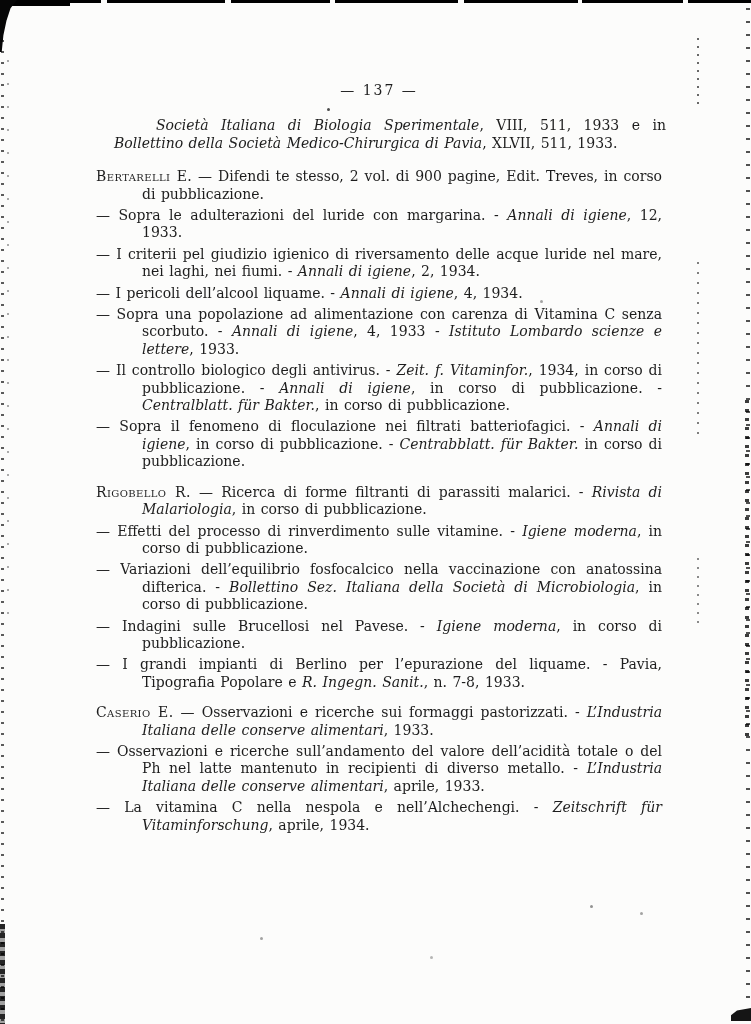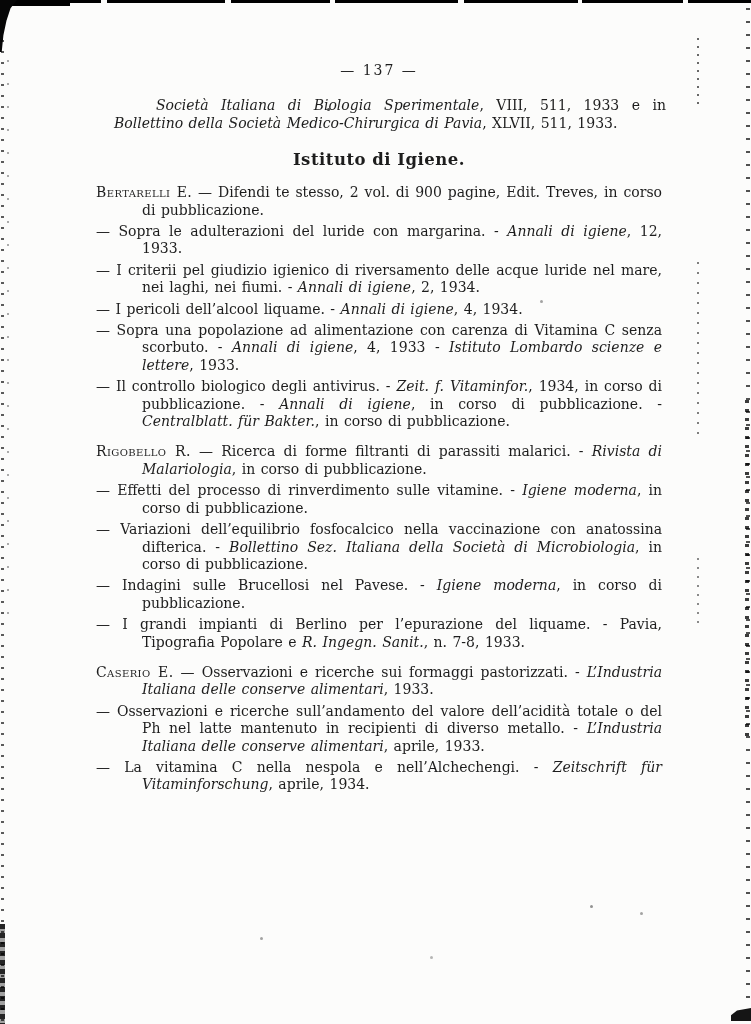--- a/index.html
+++ b/index.html
@@ -65,21 +65,21 @@
   .corner-br{
     right:0;bottom:3px;width:20px;height:13px;background:#151515;
     clip-path:polygon(0 55%,30% 20%,100% 0,100% 100%,0 100%);
   }
   .speck{width:3px;height:3px;background:rgba(0,0,0,.7);border-radius:50%;}
   
   .content{
     position:absolute;left:92px;top:0;width:574px;
   }
   .page-number{
-    margin-top:62px;
+    margin-top:82px;
     text-align:center;
     font-size:14px;
     letter-spacing:2px;
   }
   .carryover{
     margin:19px 0 16px 22px;
     font-size:14px;line-height:17.6px;
     text-align:justify;
     text-indent:42px;
     word-spacing:1px;
@@ -126,30 +126,30 @@
   <div class="artifact speck" style="left:590px;top:905px;opacity:.6;"></div>
   <div class="artifact speck" style="left:640px;top:912px;opacity:.5;"></div>
   <div class="artifact speck" style="left:430px;top:956px;opacity:.4;"></div>
 </div>
 
 <div class="content">
   <div class="page-number">— 137 —</div>
 
   <p class="carryover"><span class="seg-i">Società Italiana di Biologia Sperimentale</span><span class="seg-n">, VIII, 511, 1933 e in </span><span class="seg-i">Bollettino della Società Medico-Chirurgica di Pavia</span><span class="seg-n">, XLVII, 511, 1933.</span></p>
 
-  <h2 class="heading">Istituto di Igiene.</h2>
 
   <div>
       <div class="group">
         <p class="entry"><span class="seg-sc">Bertarelli E.</span><span class="seg-n"> — Difendi te stesso, 2 vol. di 900 pagine, Edit. Treves, in corso di pubblicazione.</span></p>
         <p class="entry"><span class="seg-n">— Sopra le adulterazioni del luride con margarina. - </span><span class="seg-i">Annali di igiene</span><span class="seg-n">, 12, 1933.</span></p>
         <p class="entry"><span class="seg-n">— I criterii pel giudizio igienico di riversamento delle acque luride nel mare, nei laghi, nei fiumi. - </span><span class="seg-i">Annali di igiene</span><span class="seg-n">, 2, 1934.</span></p>
         <p class="entry"><span class="seg-n">— I pericoli dell’alcool liquame. - </span><span class="seg-i">Annali di igiene</span><span class="seg-n">, 4, 1934.</span></p>
         <p class="entry"><span class="seg-n">— Sopra una popolazione ad alimentazione con carenza di Vitamina C senza scorbuto. - </span><span class="seg-i">Annali di igiene</span><span class="seg-n">, 4, 1933 - </span><span class="seg-i">Istituto Lombardo scienze e lettere</span><span class="seg-n">, 1933.</span></p>
         <p class="entry"><span class="seg-n">— Il controllo biologico degli antivirus. - </span><span class="seg-i">Zeit. f. Vitaminfor.</span><span class="seg-n">, 1934, in corso di pubblicazione. - </span><span class="seg-i">Annali di igiene</span><span class="seg-n">, in corso di pubblicazione. - </span><span class="seg-i">Centralblatt. für Bakter.</span><span class="seg-n">, in corso di pubblicazione.</span></p>
+        <p class="entry"><span class="seg-n">— Sopra il fenomeno di floculazione nei filtrati batteriofagici. - </span><span class="seg-i">Annali di igiene</span><span class="seg-n">, in corso di pubblicazione. - </span><span class="seg-i">Centrabblatt. für Bakter.</span><span class="seg-n"> in corso di pubblicazione.</span></p>
       </div>
       <div class="group">
         <p class="entry"><span class="seg-sc">Rigobello R.</span><span class="seg-n"> — Ricerca di forme filtranti di parassiti malarici. - </span><span class="seg-i">Rivista di Malariologia</span><span class="seg-n">, in corso di pubblicazione.</span></p>
         <p class="entry"><span class="seg-n">— Effetti del processo di rinverdimento sulle vitamine. - </span><span class="seg-i">Igiene moderna</span><span class="seg-n">, in corso di pubblicazione.</span></p>
         <p class="entry"><span class="seg-n">— Variazioni dell’equilibrio fosfocalcico nella vaccinazione con anatossina difterica. - </span><span class="seg-i">Bollettino Sez. Italiana della Società di Microbiologia</span><span class="seg-n">, in corso di pubblicazione.</span></p>
         <p class="entry"><span class="seg-n">— Indagini sulle Brucellosi nel Pavese. - </span><span class="seg-i">Igiene moderna</span><span class="seg-n">, in corso di pubblicazione.</span></p>
         <p class="entry"><span class="seg-n">— I grandi impianti di Berlino per l’epurazione del liquame. - Pavia, Tipografia Popolare e </span><span class="seg-i">R. Ingegn. Sanit.</span><span class="seg-n">, n. 7-8, 1933.</span></p>
       </div>
       <div class="group">
         <p class="entry"><span class="seg-sc">Caserio E.</span><span class="seg-n"> — Osservazioni e ricerche sui formaggi pastorizzati. - </span><span class="seg-i">L’Industria Italiana delle conserve alimentari</span><span class="seg-n">, 1933.</span></p>

